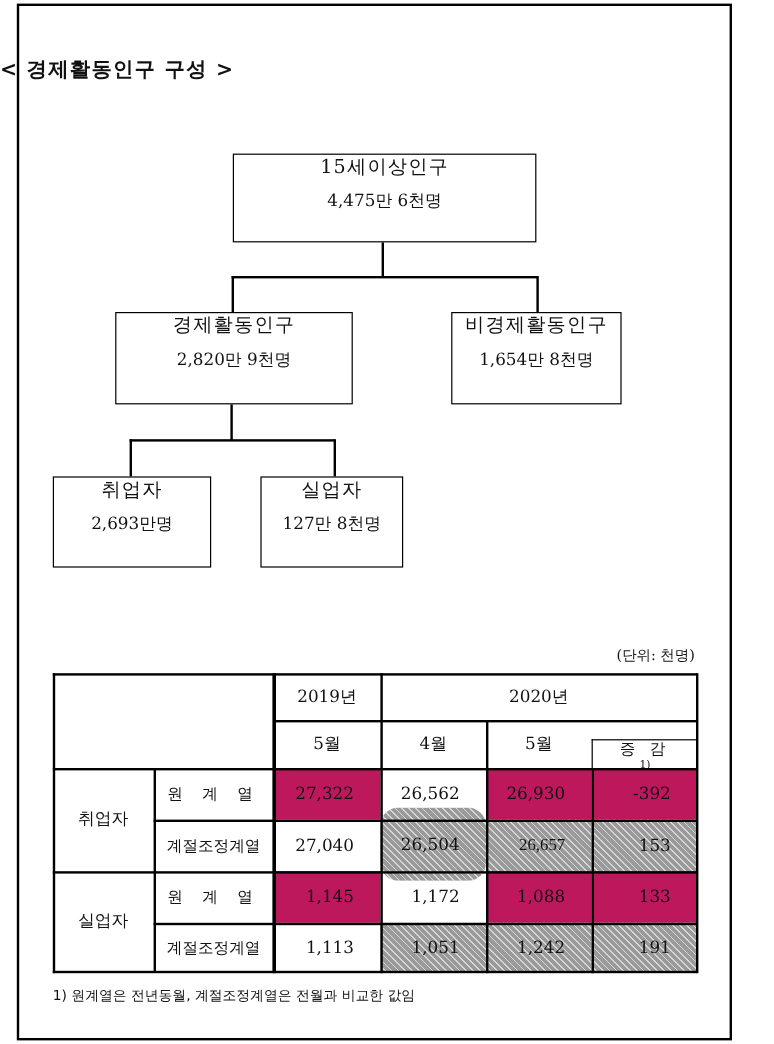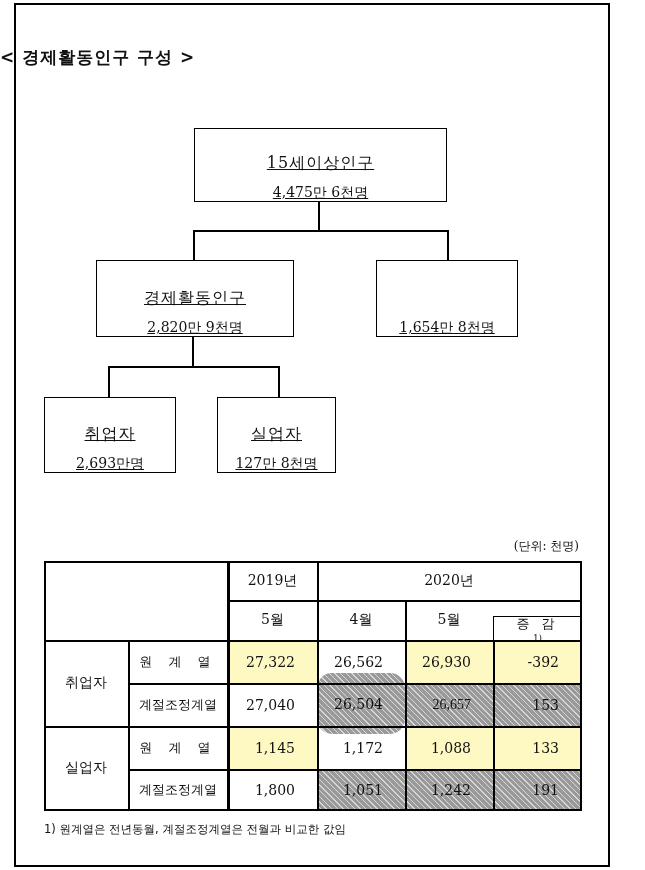--- a/index.html
+++ b/index.html
@@ -3,30 +3,30 @@
 <meta charset="utf-8">
 <style>
   html, body { margin: 0; padding: 0; background: #ffffff; }
   body { width: 645px; height: 870px; position: relative; overflow: hidden;
          font-family: "DejaVu Serif", "Liberation Serif", serif; color: #111; }
   .frame { position: absolute; left: 14px; top: 3px; width: 596px; height: 864px;
            border: 2px solid #000; box-sizing: border-box; }
   .title { position: absolute; left: 0; width: 645px; top: 46px; text-align: left;
            font-family: "DejaVu Sans", sans-serif; font-size: 17px; font-weight: bold; letter-spacing: 1px; }
   .box { position: absolute; border: 1.5px solid #000; box-sizing: border-box; background: #fff;
-         display: flex; flex-direction: column; align-items: center; justify-content: flex-end; text-decoration: underline; }
+         display: flex; flex-direction: column; align-items: center; justify-content: flex-start; }
   .box .lbl { font-size: 16px; line-height: 20px; margin-bottom: 10px; letter-spacing: 1px; }
   .box .val { font-size: 14px; line-height: 18px; }
   .line { position: absolute; background: #000; }
   .unit { position: absolute; right: 66px; top: 538px; font-size: 12px; }
   .tbl { position: absolute; left: 44px; top: 561px; width: 537px; height: 249px; }
   .cell { position: absolute; box-sizing: border-box; display: flex; align-items: center;
           justify-content: center; font-size: 14px; }
   .num { justify-content: flex-end; padding-right: 22px; }
-  .g { background: #fef9c3; }
+  .g { background: #be185d; }
   .h { background-color: #9a9a9a;
        background-image: repeating-linear-gradient(45deg, rgba(255,255,255,0) 0px, rgba(255,255,255,0) 3px, rgba(230,230,230,0.8) 3px, rgba(230,230,230,0.8) 4px); }
   .hl { position: absolute; background: #000; height: 1.5px; }
   .vl { position: absolute; background: #000; width: 1.5px; }
   .sub { font-size: 13px; letter-spacing: 0px; flex-direction: column; }
   .spaced { letter-spacing: 6px; }
   .note { position: absolute; left: 44px; top: 822px; font-family: "DejaVu Sans", sans-serif; font-size: 11.5px; }
   sup { font-size: 9px; }
 </style>
 </head>
@@ -43,20 +43,21 @@
 <div class="line" style="left:318px;top:202px;width:1.5px;height:28px;"></div>
 <div class="line" style="left:193px;top:230px;width:255px;height:1.5px;"></div>
 <div class="line" style="left:193px;top:230px;width:1.5px;height:31px;"></div>
 <div class="line" style="left:447px;top:230px;width:1.5px;height:31px;"></div>
 
 <div class="box" style="left:96px;top:260px;width:198px;height:77px;">
   <div class="lbl">경제활동인구</div>
   <div class="val">2,820만 9천명</div>
 </div>
 <div class="box" style="left:376px;top:260px;width:142px;height:77px;">
+  <div class="lbl">비경제활동인구</div>
   <div class="val">1,654만 8천명</div>
 </div>
 
 <div class="line" style="left:192px;top:337px;width:1.5px;height:30px;"></div>
 <div class="line" style="left:108px;top:366px;width:171px;height:1.5px;"></div>
 <div class="line" style="left:108px;top:366px;width:1.5px;height:32px;"></div>
 <div class="line" style="left:278px;top:366px;width:1.5px;height:32px;"></div>
 
 <div class="box" style="left:44px;top:397px;width:132px;height:76px;">
   <div class="lbl">취업자</div>
@@ -96,21 +97,21 @@
   <div class="cell num h" style="left:361px;top:122px;width:88px;height:43px;font-family:Liberation Serif, serif;">26,657</div>
   <div class="cell num h" style="left:449px;top:122px;width:88px;height:43px;">153</div>
 
   <div class="cell sub spaced" style="left:84px;top:165px;width:100px;height:43px;">원 계 열</div>
   <div class="cell num g" style="left:184px;top:165px;width:89px;height:43px;">1,145</div>
   <div class="cell num" style="left:273px;top:165px;width:88px;height:43px;">1,172</div>
   <div class="cell num g" style="left:361px;top:165px;width:88px;height:43px;">1,088</div>
   <div class="cell num g" style="left:449px;top:165px;width:88px;height:43px;">133</div>
 
   <div class="cell sub" style="left:84px;top:208px;width:100px;height:41px;">계절조정계열</div>
-  <div class="cell num" style="left:184px;top:208px;width:89px;height:41px;">1,800</div>
+  <div class="cell num" style="left:184px;top:208px;width:89px;height:41px;">1,113</div>
   <div class="cell num h" style="left:273px;top:208px;width:88px;height:41px;">1,051</div>
   <div class="cell num h" style="left:361px;top:208px;width:88px;height:41px;">1,242</div>
   <div class="cell num h" style="left:449px;top:208px;width:88px;height:41px;">191</div>
 
   <div class="hl" style="left:0;top:0;width:537px;height:2px;"></div>
   <div class="hl" style="left:184px;top:39px;width:353px;"></div>
   <div class="hl" style="left:0;top:79px;width:537px;"></div>
   <div class="hl" style="left:84px;top:122px;width:453px;"></div>
   <div class="hl" style="left:0;top:165px;width:537px;"></div>
   <div class="hl" style="left:84px;top:208px;width:453px;"></div>

